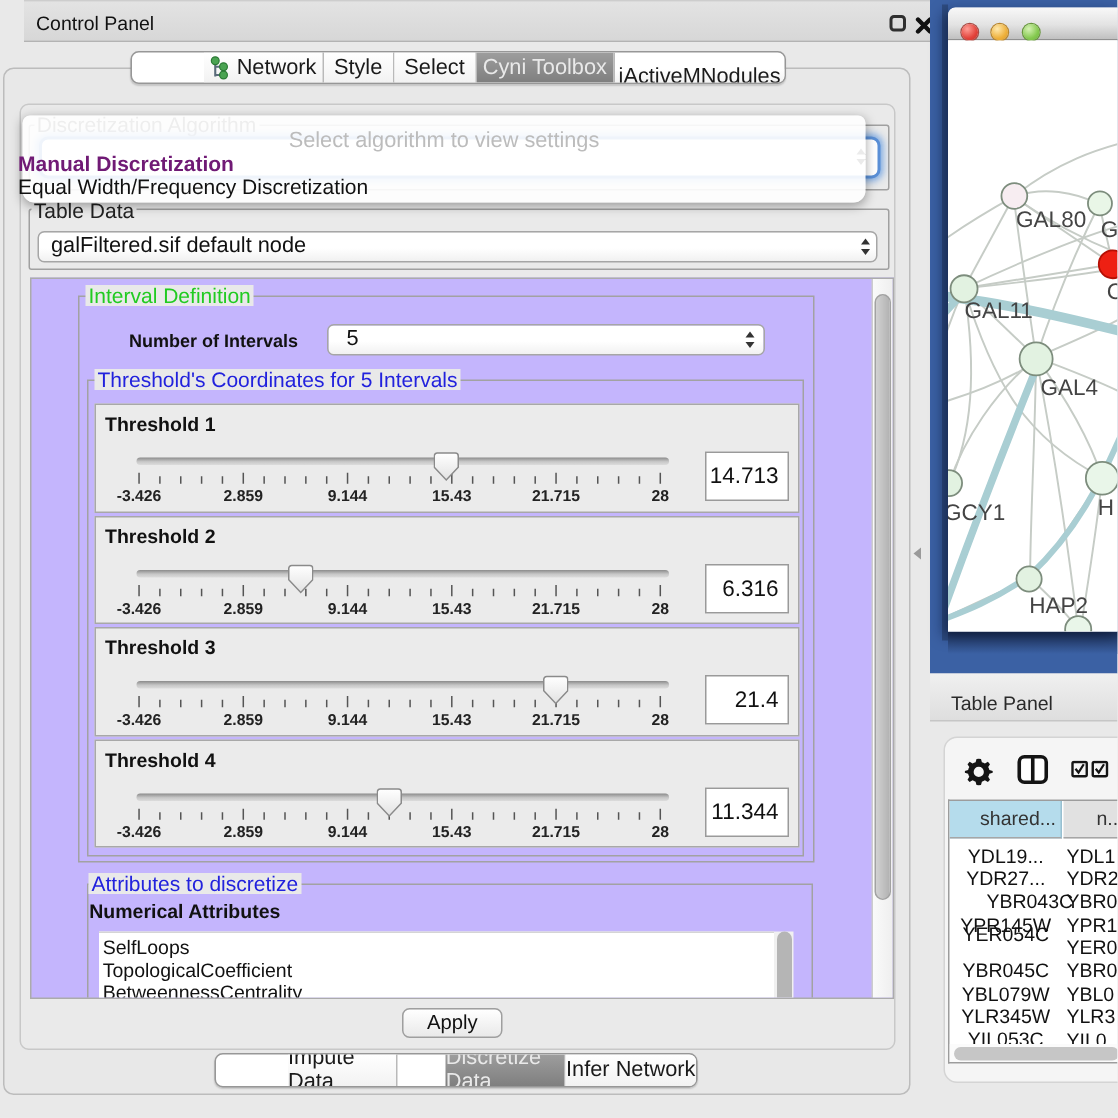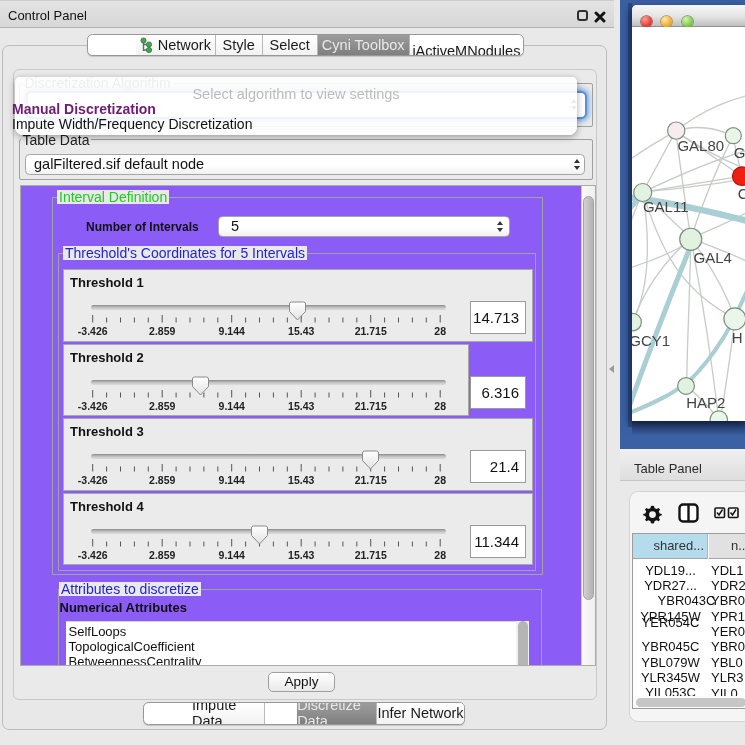--- a/index.html
+++ b/index.html
@@ -17,21 +17,21 @@
   .seg > div.sel { background:linear-gradient(180deg,#9d9d9d,#7f7f7f); color:#e9e9e9; }
   .tbox { position:absolute; border:1px solid #a8a8a8; background:#ebebeb; }
   .tname { position:absolute; left:6px; top:5px; font-size:13px; font-weight:bold; color:#111; }
   .vbox { position:absolute; left:406px; top:31px; width:56px; height:33px; background:#fff; border:1.5px solid #9a9a9a; font-size:15px; color:#111; text-align:right; line-height:31px; padding-right:6px; }
   .track { position:absolute; left:27px; top:35px; width:355px; height:5px; border-radius:2.5px; background:linear-gradient(180deg,#8b8b8b,#c7c7c7 55%,#dcdcdc); }
   .ticklbl { position:absolute; top:55px; font-size:10.5px; font-weight:bold; color:#222; transform:translateX(-50%); }
 </style>
 </head>
 <body>
 
-<div class="abs" style="left:0;top:0;width:614px;height:28px;background:linear-gradient(180deg,#e3e3e3,#d7d7d7);border-bottom:1px solid #b3b3b3;border-top:1px solid #cdcdcd;padding-left:44px;">
+<div class="abs" style="left:16px;top:0;width:614px;height:28px;background:linear-gradient(180deg,#e3e3e3,#d7d7d7);border-bottom:1px solid #b3b3b3;border-top:1px solid #cdcdcd;padding-left:44px;">
   <div class="abs" style="left:8px;top:7px;font-size:13px;color:#111;">Control Panel</div>
   <div class="abs" style="left:577px;top:9px;width:11px;height:11px;border:2px solid #2f2f2f;border-radius:3px;"></div>
   <svg class="abs" style="left:594px;top:10px;" width="12" height="12" viewBox="0 0 12 12">
       <path d="M2 2 L10 10 M10 2 L2 10" stroke="#111" stroke-width="2.9" stroke-linecap="round"></path>
     </svg>
 </div>
 
 <div class="abs" style="left:2px;top:45px;width:605px;height:685px;background:#e8e8e8;border:1px solid #bcbcbc;border-radius:7px;"></div>
 
 <div class="abs" style="left:13px;top:69px;width:584px;height:631px;background:#eaeaea;border:1px solid #c8c8c8;border-radius:6px;"></div>
@@ -60,21 +60,21 @@
   </div>
 
 <div class="abs" style="left:19px;top:139px;width:574px;height:41px;border:1px solid #a0a0a0;border-radius:2px;"></div>
 <div class="grouplbl" style="left:20.5px;top:132.5px;color:#222;">Table Data</div>
 <div class="combo" style="left:25px;top:154px;width:560px;height:21px;line-height:19px;padding-left:8px;">galFiltered.sif default node</div>
 <div class="carrows" style="left:573px;top:159px;">
     <div class="up"></div>
     <div class="dn"></div>
   </div>
 
-<div class="abs" style="left:20px;top:185px;width:576px;height:481px;border:1px solid #ababab;background:#8b5cf6;overflow:hidden;">
+<div class="abs" style="left:20px;top:185px;width:576px;height:481px;border:1px solid #ababab;background:#c4b5fd;overflow:hidden;">
 
   <div class="abs" style="left:31px;top:11px;width:491px;height:378px;border:1px solid #a2a2a2;"></div>
   <div class="grouplbl" style="left:36px;top:4px;color:#21cb21;background:#e9e9e9;">Interval Definition</div>
 
   <div class="abs" style="left:65px;top:34px;font-size:12px;font-weight:bold;color:#111;">Number of Intervals</div>
   <div class="combo" style="left:197px;top:30px;width:292px;height:21px;line-height:19px;padding-left:12px;">5</div>
   <div class="carrows" style="left:475px;top:35px;">
       <div class="up"></div>
       <div class="dn"></div>
     </div>
@@ -123,21 +123,21 @@
         <path d="M2.5 1 H14.5 A2 2 0 0 1 16.5 3 V10.5 L8.5 19 L0.5 10.5 V3 A2 2 0 0 1 2.5 1 Z" fill="url(#g1)" stroke="#8a8a8a" stroke-width="1"></path>
         <defs>
           <linearGradient id="g1" x1="0" y1="0" x2="0" y2="1">
             <stop offset="0" stop-color="#ffffff"></stop>
             <stop offset="1" stop-color="#e2e2e2"></stop>
           </linearGradient>
         </defs>
       </svg>
       <div class="vbox">14.713</div>
     </div>
-  <div class="tbox" id="t2" style="left:42px;top:157.6px;width:406px;height:72.5px;">
+  <div class="tbox" id="t2" style="left:42px;top:157.6px;width:470px;height:72.5px;">
       <div class="tname">Threshold 2</div>
       <div class="track"></div>
       <svg style="position:absolute;left:0;top:45px;" width="470" height="9" viewBox="0 0 470 9">
         <line x1="28.7" y1="0" x2="28.7" y2="7.5" stroke="#555" stroke-width="1"></line>
         <line x1="42.6" y1="2.5" x2="42.6" y2="7.5" stroke="#555" stroke-width="1"></line>
         <line x1="56.5" y1="2.5" x2="56.5" y2="7.5" stroke="#555" stroke-width="1"></line>
         <line x1="70.4" y1="2.5" x2="70.4" y2="7.5" stroke="#555" stroke-width="1"></line>
         <line x1="84.3" y1="2.5" x2="84.3" y2="7.5" stroke="#555" stroke-width="1"></line>
         <line x1="98.2" y1="0" x2="98.2" y2="7.5" stroke="#555" stroke-width="1"></line>
         <line x1="112.1" y1="2.5" x2="112.1" y2="7.5" stroke="#555" stroke-width="1"></line>
@@ -293,21 +293,21 @@
 
 <div class="seg" style="left:143px;top:702px;width:322px;height:22.5px;">
   <div style="width:98px;">Impute Data</div>
   <div class="sel" style="width:107px;margin-left:32px;">Discretize Data</div>
   <div style="width:117px;">Infer Network</div>
 </div>
 
 <div class="abs" style="left:15px;top:76.5px;width:562px;height:58px;background:rgba(255,255,255,0.9);border-radius:5px 5px 8px 8px;box-shadow:0 2px 7px rgba(0,0,0,0.35);"></div>
 <div class="abs" style="left:0;top:85.5px;width:592px;text-align:center;font-size:14.5px;color:#bcbcbc;">Select algorithm to view settings</div>
 <div class="abs" style="left:12px;top:100.5px;font-size:14px;font-weight:bold;color:#701a75;">Manual Discretization</div>
-<div class="abs" style="left:12px;top:116.3px;font-size:14px;color:#111;">Impute Width/Frequency Discretization</div>
+<div class="abs" style="left:12px;top:116.3px;font-size:14px;color:#111;">Equal Width/Frequency Discretization</div>
 
 <div class="abs" style="left:609px;top:365px;width:0;height:0;border-top:4px solid transparent;border-bottom:4px solid transparent;border-right:5px solid #9a9a9a;"></div>
 
 <div class="abs" style="left:620px;top:0;width:125px;height:449px;background:#3b61a4;"></div>
 <div class="abs" style="left:628px;top:3px;width:3.5px;height:424px;background:#2e4c80;"></div>
 <div class="abs" style="left:631.5px;top:420.5px;width:113.5px;height:15px;background:linear-gradient(180deg,#1d3055 0%,#2a4577 40%,#3b61a4 100%);"></div>
 <div class="abs" style="left:631.5px;top:5px;width:114px;height:415.5px;background:#fff;box-shadow:-3px 3px 9px rgba(5,15,45,0.55);border-radius:5px 0 0 0;">
   <div class="abs" style="left:0;top:0;width:114px;height:22px;background:linear-gradient(180deg,#f8f8f8 0%,#e3e3e3 55%,#c0c0c0 100%);border-bottom:1px solid #909090;border-radius:5px 0 0 0;"></div>
   <div class="abs" style="left:9px;top:10.5px;width:11px;height:11px;border-radius:50%;background:radial-gradient(circle at 35% 30%,#ff9d95,#e2423a 60%,#c12f28);box-shadow:0 0 0 0.8px #a84b44;"></div>
   <div class="abs" style="left:29.5px;top:10.5px;width:11px;height:11px;border-radius:50%;background:radial-gradient(circle at 35% 30%,#ffe9ad,#eeb03a 60%,#d9992a);box-shadow:0 0 0 0.8px #b8862f;"></div>

